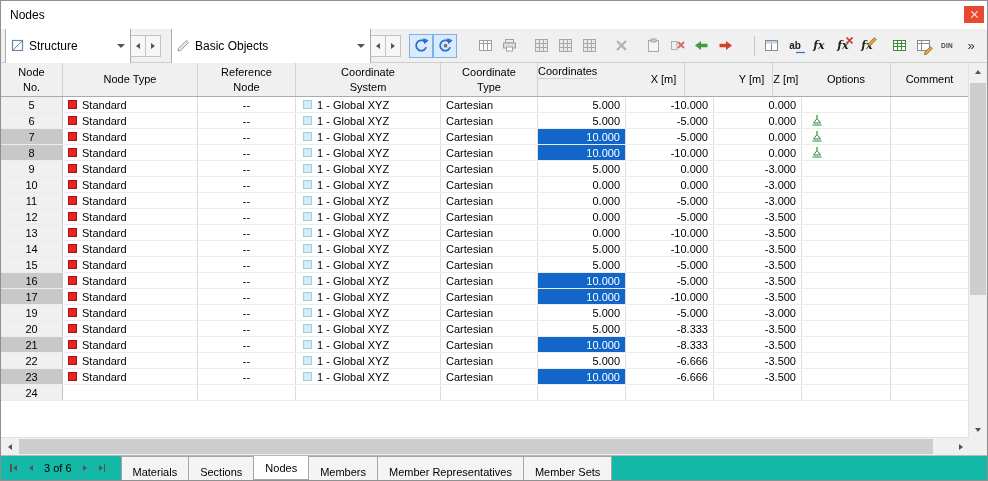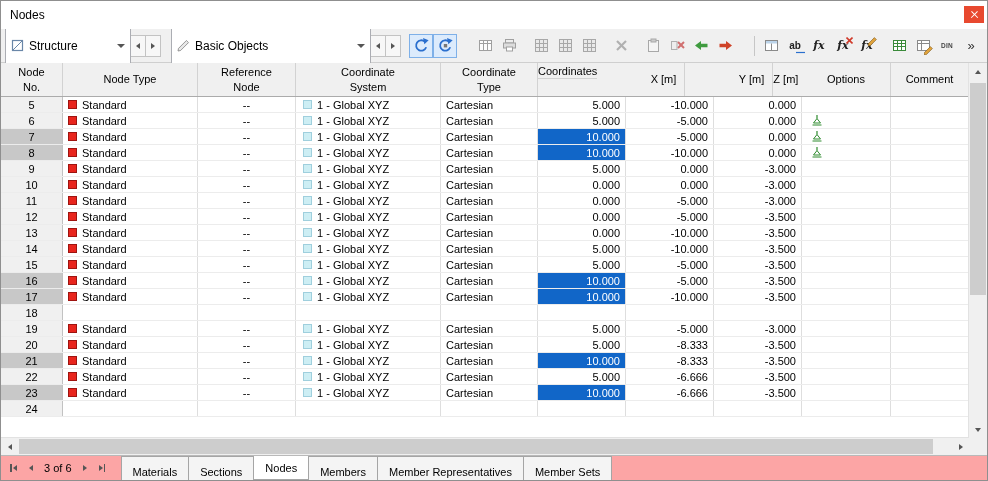--- a/index.html
+++ b/index.html
@@ -85,21 +85,21 @@
   .vscroll .arr.bottom{bottom:0;}
   .vthumb{position:absolute;left:1px;right:1px;top:20px;height:212px;background:#cdcdcd;}
   .hscroll{position:absolute;left:0;right:18px;bottom:0;height:17px;background:#f0f0f0;border-top:1px solid #e2e2e2;}
   .hscroll .arr{position:absolute;top:0;width:17px;height:17px;display:flex;align-items:center;justify-content:center;}
   .hscroll .arr.left{left:0;}
   .hscroll .arr.right{right:0;}
   .hthumb{position:absolute;top:1px;bottom:1px;left:18px;right:36px;background:#cdcdcd;}
   .corner{position:absolute;right:0;bottom:0;width:18px;height:17px;background:#f0f0f0;}
 
   
-  .bottombar{height:25px;flex:0 0 auto;background:#fca5a5;border-top:1px solid #b9b9b9;display:flex;align-items:flex-start;font-size:11px;box-sizing:border-box;padding-left:4px;}
+  .bottombar{height:25px;flex:0 0 auto;background:#14b8a6;border-top:1px solid #b9b9b9;display:flex;align-items:flex-start;font-size:11px;box-sizing:border-box;padding-left:4px;}
   .nav{display:flex;align-items:center;height:24px;}
   .navbtn{width:17px;height:18px;display:flex;align-items:center;justify-content:center;gap:1px;}
   .navbar-bar{width:1.6px;height:8px;background:#555;}
   .pos{margin:0 5px;white-space:nowrap;}
   .tabs{display:flex;align-items:flex-start;margin-left:10px;height:100%;}
   .tab{height:32px;box-sizing:border-box;border:1px solid #a5a5a5;background:#f4f4f4;padding:0 11px;display:flex;align-items:center;margin-right:-1px;white-space:nowrap;cursor:default;}
   .tab.active{height:24px;background:#fff;position:relative;z-index:2;border-top:none;}
 </style>
 </head>
 <body>
@@ -777,52 +777,20 @@
             </div>
             <div class="td c-num">
               <span>-3.500</span>
             </div>
             <div class="td c-opt">
               
             </div>
             <div class="td c-com"></div>
           </div>
 
-          <div class="tr">
-            <div class="td c-no">
-              <span>18</span>
-            </div>
-            <div class="td c-type">
-
-              <span></span>
-            </div>
-            <div class="td c-ref">
-              <span></span>
-            </div>
-            <div class="td c-sys">
-
-              <span></span>
-            </div>
-            <div class="td c-ctype">
-              <span></span>
-            </div>
-            <div class="td c-num">
-              <span></span>
-            </div>
-            <div class="td c-num">
-              <span></span>
-            </div>
-            <div class="td c-num">
-              <span></span>
-            </div>
-            <div class="td c-opt">
-              
-            </div>
-            <div class="td c-com"></div>
-          </div>
 
           <div class="tr">
             <div class="td c-no">
               <span>19</span>
             </div>
             <div class="td c-type">
               <span class="sq red"></span>
               <span>Standard</span>
             </div>
             <div class="td c-ref">

